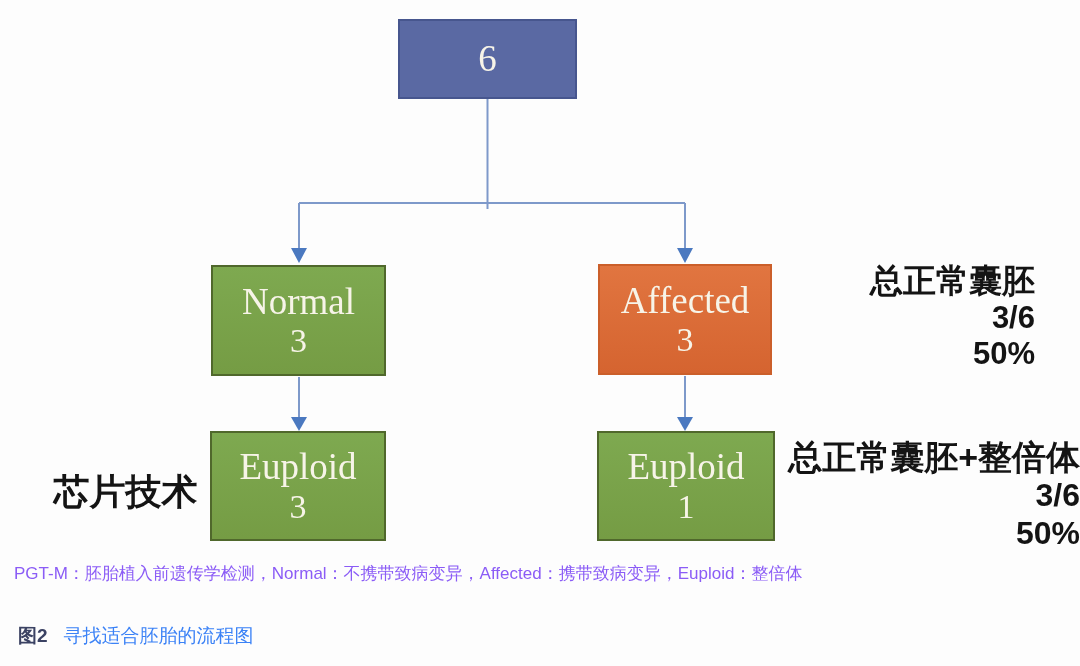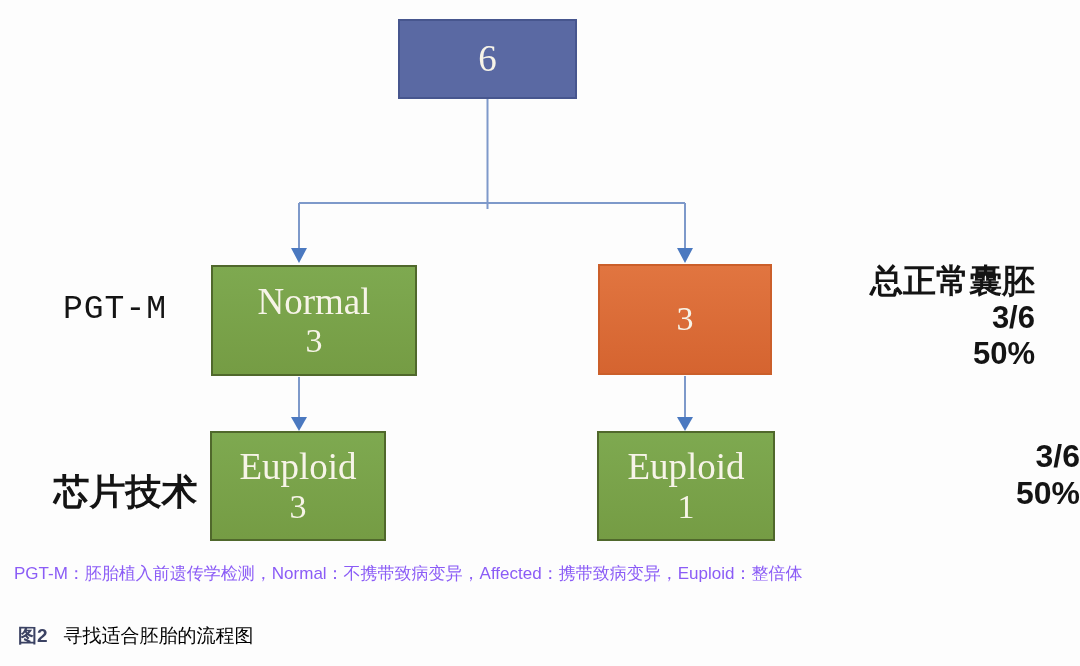--- a/index.html
+++ b/index.html
@@ -31,21 +31,21 @@
   }
   .node .title { font-size: 37px; }
   .node .count { font-size: 34px; }
   .node-root {
     left: 398px; top: 19px; width: 179px; height: 80px;
     background: #5a69a3;
     border: 2px solid #47568e;
     font-size: 50px;
   }
   .node-normal {
-    left: 211px; top: 265px; width: 206px; height: 111px;
+    left: 211px; top: 265px; width: 175px; height: 111px;
     background: linear-gradient(#7ea950, #759c44);
     border: 2px solid #50682c;
   }
   .node-affected {
     left: 598px; top: 264px; width: 174px; height: 111px;
     background: linear-gradient(#e17540, #d56430);
     border: 2px solid #cb5f2a;
   }
   .node-euploid-left {
     left: 210px; top: 431px; width: 176px; height: 110px;
@@ -97,21 +97,21 @@
     left: 18px; top: 623px;
     font-size: 19px;
     display: flex;
     align-items: flex-end;
   }
   .figure-caption .tag {
     color: #3b4263;
     font-weight: 700;
   }
   .figure-caption .text {
-    color: #000000;
+    color: #3b82f6;
     margin-left: 16px;
   }
 </style>
 </head>
 <body>
 
 <div class="canvas">
 
   <svg class="connectors" viewBox="0 0 1080 666" xmlns="http://www.w3.org/2000/svg">
     <g stroke="#7e99ca" stroke-width="2" fill="none">
@@ -128,28 +128,28 @@
       <polygon points="677,248 693,248 685,263"></polygon>
       <polygon points="291,417 307,417 299,431"></polygon>
       <polygon points="677,417 693,417 685,431"></polygon>
     </g>
   </svg>
 
   <div class="node node-root">
     <span class="title">6</span>
   </div>
 
-  <div class="side-label side-label-pgtm">PGT-M</div>
 
   <div class="node node-normal">
     <span class="title">Normal</span>
     <span class="count">3</span>
   </div>
 
   <div class="node node-affected">
+    <span class="title">Affected</span>
     <span class="count">3</span>
   </div>
 
   <div class="annotation annotation-1">
     <div>总正常囊胚</div>
     <div class="sub">3/6</div>
     <div class="sub">50%</div>
   </div>
 
   <div class="side-label side-label-chip">芯片技术</div>
@@ -158,20 +158,21 @@
     <span class="title">Euploid</span>
     <span class="count">3</span>
   </div>
 
   <div class="node node-euploid-right">
     <span class="title">Euploid</span>
     <span class="count">1</span>
   </div>
 
   <div class="annotation annotation-2">
+    <div>总正常囊胚+整倍体</div>
     <div class="sub">3/6</div>
     <div class="sub">50%</div>
   </div>
 
   <div class="footnote">PGT-M：胚胎植入前遗传学检测，Normal：不携带致病变异，Affected：携带致病变异，Euploid：整倍体</div>
 
   <div class="figure-caption">
     <span class="tag">图2</span>
     <span class="text">寻找适合胚胎的流程图</span>
   </div>

